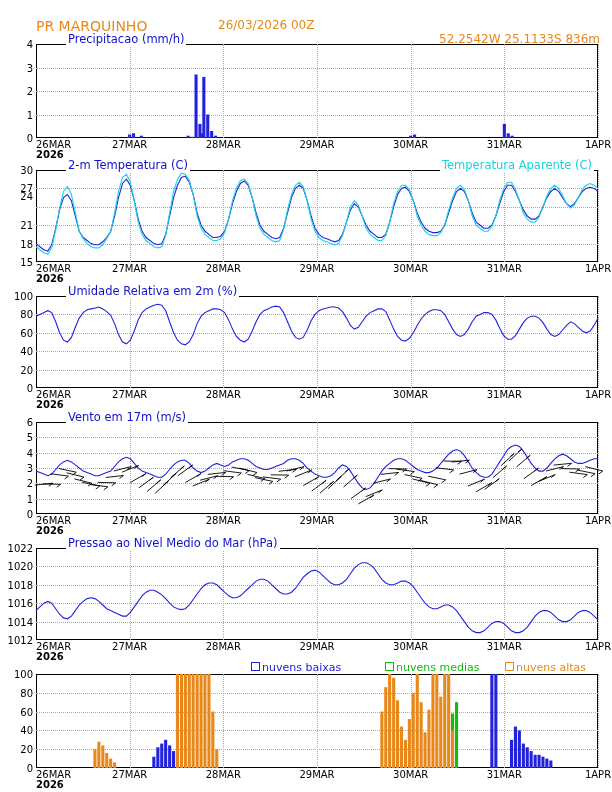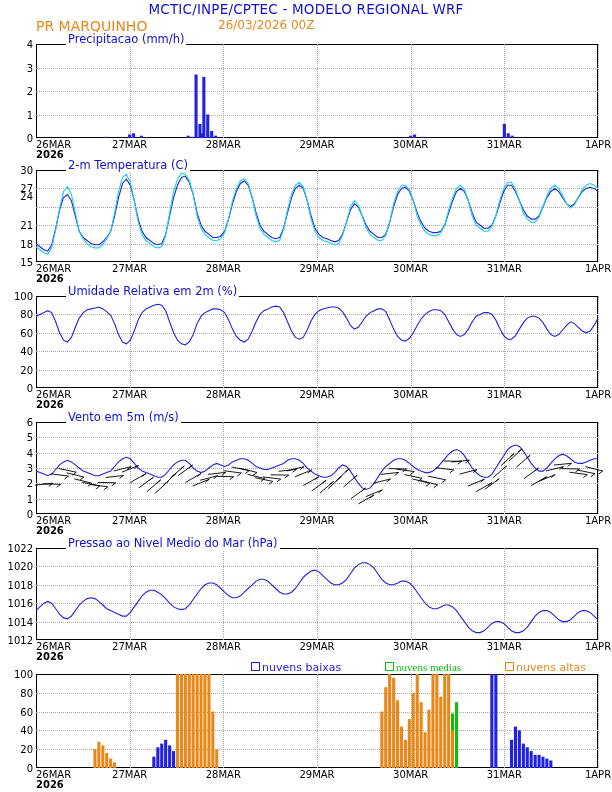--- a/index.html
+++ b/index.html
@@ -56,23 +56,23 @@
   .legend-cloud{
     position:absolute;top:-13px;font-size:11px;white-space:nowrap;background:#fff;padding:0 1px;
   }
   .sw{display:inline-block;width:7px;height:7px;border:1px solid;margin-right:2px;vertical-align:0px;background:#fff;}
 </style>
 </head>
 <body>
 
 <div class="wrap">
 
-  <div class="title">MCTIC/INPE/CPTEC - MODELO REGIONAL WRF</div>
   <div class="station">PR MARQUINHO</div>
   <div class="rundate">26/03/2026 00Z</div>
+  <div class="coords">52.2542W 25.1133S 836m</div>
 
   <div class="panel" id="p0" style="left:36px;top:44px;width:562px;height:94px;">
     <div class="plotbox"></div>
     <div class="label">Precipitacao (mm/h)</div>
   <div class="ytick" style="top: 94px;">0</div>
       <div class="ytick" style="top: 70.5px;">1</div>
       <div class="gridline" style="top: 70.5px;"></div>
       <div class="ytick" style="top: 47px;">2</div>
       <div class="gridline" style="top: 47px;"></div>
       <div class="ytick" style="top: 23.5px;">3</div>
@@ -111,20 +111,21 @@
         <rect x="384.8" y="92.8" width="3.1" height="1.2" fill="#2222dd"></rect>
         <rect x="466.8" y="79.9" width="3.1" height="14.1" fill="#2222dd"></rect>
         <rect x="470.7" y="89.3" width="3.1" height="4.7" fill="#2222dd"></rect>
         <rect x="474.6" y="91.7" width="3.1" height="2.3" fill="#2222dd"></rect>
       </svg>
     </div>
 
   <div class="panel" id="p1" style="left:36px;top:170px;width:562px;height:92px;">
     <div class="plotbox"></div>
     <div class="label">2-m Temperatura (C)</div>
+    <div class="label2">Temperatura Aparente (C)</div>
   <div class="ytick" style="top: 92px;">15</div>
       <div class="ytick" style="top: 73.6px;">18</div>
       <div class="gridline" style="top: 73.6px;"></div>
       <div class="ytick" style="top: 55.2px;">21</div>
       <div class="gridline" style="top: 55.2px;"></div>
       <div class="ytick" style="top: 19px; margin-top: 7px;">24</div>
       <div class="gridline" style="top: 36.8px;"></div>
       <div class="ytick" style="top: 18.4px;">27</div>
       <div class="gridline" style="top: 18.4px;"></div>
       <div class="ytick" style="top: 0px;">30</div>
@@ -175,21 +176,21 @@
       <div class="xtick" style="left: 562px;">1APR</div>
       <div class="vgrid" style="left: 562px;"></div>
       <div class="yearlab" style="left: 0px;">2026</div>
       <svg width="562" height="92" viewBox="0 0 562 92">
         <path d="M0.0 20.2 L3.9 18.4 L7.9 16.6 L11.8 14.7 L15.7 16.6 L19.7 25.8 L23.6 36.8 L27.5 44.2 L31.4 46.0 L35.4 41.4 L39.3 31.3 L43.2 22.1 L47.2 16.6 L51.1 13.8 L55.0 12.9 L59.0 12.0 L62.9 11.0 L66.8 12.9 L70.7 15.6 L74.7 19.3 L78.6 27.6 L82.5 38.6 L86.5 46.0 L90.4 47.8 L94.3 44.2 L98.3 35.0 L102.2 23.9 L106.1 16.6 L110.0 12.9 L114.0 11.0 L117.9 9.2 L121.8 8.3 L125.8 9.2 L129.7 14.7 L133.6 25.8 L137.6 36.8 L141.5 44.2 L145.4 47.8 L149.3 48.8 L153.3 46.0 L157.2 38.6 L161.1 27.6 L165.1 20.2 L169.0 16.6 L172.9 14.7 L176.9 12.9 L180.8 12.9 L184.7 13.8 L188.6 16.6 L192.6 23.9 L196.5 33.1 L200.4 40.5 L204.4 44.2 L208.3 46.0 L212.2 43.2 L216.2 35.0 L220.1 25.8 L224.0 18.4 L227.9 14.7 L231.9 12.9 L235.8 11.0 L239.7 10.1 L243.7 11.0 L247.6 16.6 L251.5 25.8 L255.5 35.0 L259.4 41.4 L263.3 43.2 L267.2 41.4 L271.2 34.0 L275.1 24.8 L279.0 18.4 L283.0 14.7 L286.9 12.9 L290.8 12.0 L294.8 11.0 L298.7 11.0 L302.6 12.0 L306.5 15.6 L310.5 22.1 L314.4 29.4 L318.3 33.1 L322.3 31.3 L326.2 25.8 L330.1 20.2 L334.1 16.6 L338.0 14.7 L341.9 12.9 L345.8 12.9 L349.8 15.6 L353.7 23.9 L357.6 33.1 L361.6 40.5 L365.5 44.2 L369.4 45.1 L373.4 42.3 L377.3 36.8 L381.2 29.4 L385.1 23.0 L389.1 18.4 L393.0 15.6 L396.9 13.8 L400.9 13.8 L404.8 14.7 L408.7 18.4 L412.7 25.8 L416.6 33.1 L420.5 38.6 L424.4 40.5 L428.4 38.6 L432.3 33.1 L436.2 25.8 L440.2 20.2 L444.1 18.4 L448.0 16.6 L452.0 16.6 L455.9 18.4 L459.8 23.9 L463.7 32.2 L467.7 39.6 L471.6 43.2 L475.5 43.2 L479.5 39.6 L483.4 33.1 L487.3 26.7 L491.3 22.1 L495.2 20.2 L499.1 20.2 L503.0 22.1 L507.0 26.7 L510.9 33.1 L514.8 38.6 L518.8 40.5 L522.7 38.6 L526.6 34.0 L530.6 29.4 L534.5 25.8 L538.4 27.6 L542.3 31.3 L546.3 35.0 L550.2 36.8 L554.1 35.0 L558.1 29.4 L562.0 22.1" fill="none" stroke="#2222dd" stroke-width="1.1"></path>
       </svg>
     </div>
 
   <div class="panel" id="p3" style="left:36px;top:422px;width:562px;height:92px;">
     <div class="plotbox"></div>
-    <div class="label">Vento em 5m (m/s)</div>
+    <div class="label">Vento em 17m (m/s)</div>
   <div class="ytick" style="top: 92px;">0</div>
       <div class="ytick" style="top: 76.6667px;">1</div>
       <div class="gridline" style="top: 76.6667px;"></div>
       <div class="ytick" style="top: 61.3333px;">2</div>
       <div class="gridline" style="top: 61.3333px;"></div>
       <div class="ytick" style="top: 46px;">3</div>
       <div class="gridline" style="top: 46px;"></div>
       <div class="ytick" style="top: 30.6667px;">4</div>
       <div class="gridline" style="top: 30.6667px;"></div>
       <div class="ytick" style="top: 15.3333px;">5</div>
@@ -386,21 +387,21 @@
       <svg width="562" height="92" viewBox="0 0 562 92">
         <path d="M0.0 62.6 L3.9 58.9 L7.9 55.2 L11.8 53.4 L15.7 55.2 L19.7 60.7 L23.6 66.2 L27.5 69.9 L31.4 70.8 L35.4 68.1 L39.3 62.6 L43.2 57.0 L47.2 53.4 L51.1 50.6 L55.0 49.7 L59.0 50.6 L62.9 53.4 L66.8 57.0 L70.7 60.7 L74.7 62.6 L78.6 64.4 L82.5 66.2 L86.5 68.1 L90.4 68.1 L94.3 64.4 L98.3 58.9 L102.2 53.4 L106.1 47.8 L110.0 44.2 L114.0 42.3 L117.9 42.3 L121.8 44.2 L125.8 46.9 L129.7 50.6 L133.6 55.2 L137.6 58.9 L141.5 60.7 L145.4 61.6 L149.3 60.7 L153.3 57.0 L157.2 51.5 L161.1 46.0 L165.1 40.5 L169.0 36.8 L172.9 35.0 L176.9 35.0 L180.8 36.8 L184.7 40.5 L188.6 44.2 L192.6 47.8 L196.5 49.7 L200.4 49.7 L204.4 47.8 L208.3 44.2 L212.2 40.5 L216.2 36.8 L220.1 33.1 L224.0 31.3 L227.9 31.3 L231.9 33.1 L235.8 36.8 L239.7 40.5 L243.7 44.2 L247.6 46.0 L251.5 46.0 L255.5 44.2 L259.4 40.5 L263.3 35.0 L267.2 29.4 L271.2 25.8 L275.1 23.0 L279.0 22.1 L283.0 23.9 L286.9 27.6 L290.8 31.3 L294.8 35.0 L298.7 36.8 L302.6 36.8 L306.5 35.0 L310.5 31.3 L314.4 25.8 L318.3 20.2 L322.3 16.6 L326.2 14.7 L330.1 14.7 L334.1 16.6 L338.0 20.2 L341.9 25.8 L345.8 31.3 L349.8 35.0 L353.7 36.8 L357.6 36.8 L361.6 35.0 L365.5 33.1 L369.4 33.1 L373.4 35.0 L377.3 38.6 L381.2 44.2 L385.1 49.7 L389.1 55.2 L393.0 58.9 L396.9 60.7 L400.9 60.7 L404.8 58.9 L408.7 57.0 L412.7 57.0 L416.6 58.9 L420.5 62.6 L424.4 68.1 L428.4 73.6 L432.3 79.1 L436.2 82.8 L440.2 84.6 L444.1 84.6 L448.0 82.8 L452.0 79.1 L455.9 75.4 L459.8 73.6 L463.7 73.6 L467.7 75.4 L471.6 79.1 L475.5 82.8 L479.5 84.6 L483.4 84.6 L487.3 82.8 L491.3 79.1 L495.2 73.6 L499.1 68.1 L503.0 64.4 L507.0 62.6 L510.9 62.6 L514.8 64.4 L518.8 68.1 L522.7 71.8 L526.6 73.6 L530.6 73.6 L534.5 71.8 L538.4 68.1 L542.3 64.4 L546.3 62.6 L550.2 62.6 L554.1 64.4 L558.1 68.1 L562.0 71.8" fill="none" stroke="#2222dd" stroke-width="1.1"></path>
       </svg>
     </div>
 
   <div class="panel" id="p5" style="left:36px;top:674px;width:562px;height:94px;">
     <div class="plotbox"></div>
     <div class="legend-cloud" style="left:214px;color:#2222dd;">
       <span class="sw" style="border-color:#2222dd;"></span><span>nuvens baixas</span>
     </div>
-    <div class="legend-cloud" style="left:348px;color:#12bb12;font-family:Liberation Serif, serif;">
+    <div class="legend-cloud" style="left:348px;color:#12bb12;">
       <span class="sw" style="border-color:#12bb12;"></span><span>nuvens medias</span>
     </div>
     <div class="legend-cloud" style="left:468px;color:#e8881a;">
       <span class="sw" style="border-color:#e8881a;"></span><span>nuvens altas</span>
     </div>
   <div class="ytick" style="top: 94px;">0</div>
       <div class="ytick" style="top: 75.2px;">20</div>
       <div class="gridline" style="top: 75.2px;"></div>
       <div class="ytick" style="top: 56.4px;">40</div>
       <div class="gridline" style="top: 56.4px;"></div>

